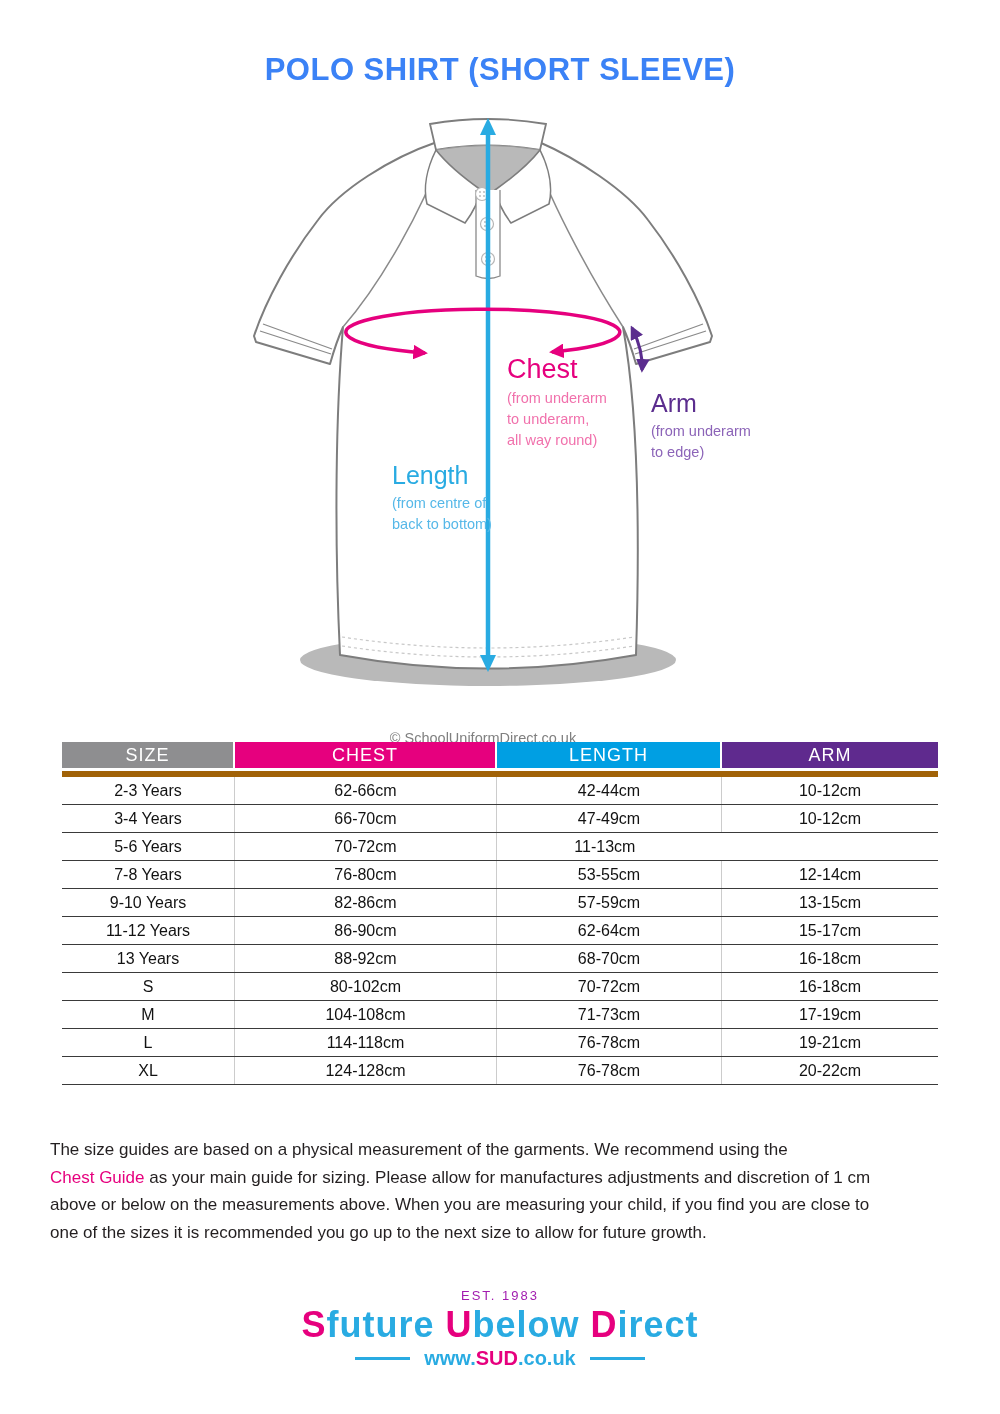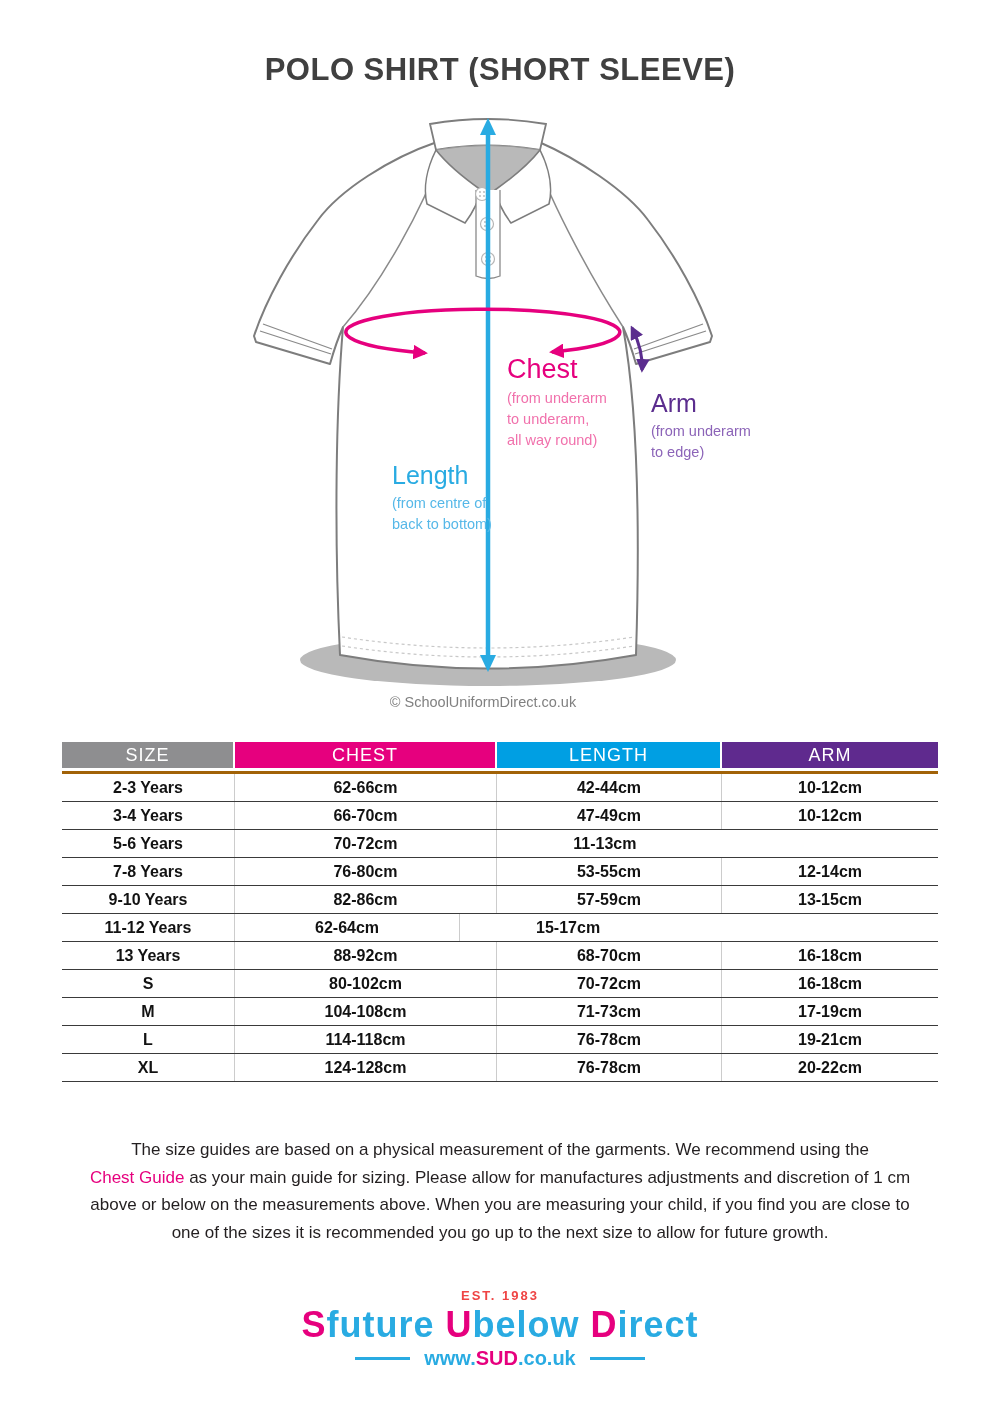--- a/index.html
+++ b/index.html
@@ -4,66 +4,66 @@
 <style>
   * { box-sizing: border-box; margin: 0; padding: 0; }
   html,body { background:#fff; }
   .page {
     position: relative; width: 1000px; height: 1414px; background: #fff;
     font-family: "Liberation Sans", sans-serif; overflow: hidden; margin: 0 auto;
   }
   .title {
     position: absolute; top: 52px; left: 0; width: 100%;
     text-align: center; font-size: 31px; font-weight: bold;
-    color: #404040; letter-spacing: 0.5px;
+    color: #3b82f6; letter-spacing: 0.5px;
   }
   .diagram-svg { position: absolute; left: 230px; top: 110px; width: 540px; height: 600px; }
 
   .dlabel { position: absolute; }
   .dl-head { font-weight: 500; }
   .chest-label { left: 507px; top: 354px; }
   .chest-label .dl-head { font-size: 27px; color: #e6007e; margin-bottom: 3px; }
   .chest-label .dl-line { font-size: 14.5px; line-height: 21px; color: #f171ac; }
   .arm-label { left: 651px; top: 389px; }
   .arm-label .dl-head { font-size: 25px; color: #5b2d8e; margin-bottom: 3px; }
   .arm-label .dl-line { font-size: 14.5px; line-height: 21px; color: #8c64b8; }
   .length-label { left: 392px; top: 461px; }
   .length-label .dl-head { font-size: 25px; color: #29abe2; margin-bottom: 3px; }
   .length-label .dl-line { font-size: 14.5px; line-height: 21px; color: #56b8e8; }
 
   .copyright {
-    position: absolute; top: 694px; left: 0; width: 966px;
+    position: absolute; top: 730px; left: 0; width: 966px;
     text-align: center; font-size: 14.5px; color: #808080;
   }
 
   .size-table { position: absolute; left: 62px; top: 742px; width: 876px; }
   .thead { display: flex; height: 26px; }
   .hc { display: flex; align-items: center; justify-content: center;
         color: #fff; font-size: 18px; letter-spacing: 1px; }
   .hc0 { width: 19.75%; background: #8e8e90; border-right: 2px solid #fff; }
   .hc1 { width: 29.9%;  background: #e6007e; border-right: 2px solid #fff; }
   .hc2 { width: 25.7%;  background: #009fe3; border-right: 2px solid #fff; }
   .hc3 { width: 24.65%; background: #5f2a8e; }
-  .tbody { margin-top: 3px; border-top: 3px solid #a16207; font-weight: bold; }
+  .tbody { margin-top: 3px; border-top: 6px solid #a16207; }
   .tr { display: flex; height: 28px; border-bottom: 1px solid #3a3a3a; }
   .td { display: flex; align-items: center; justify-content: center;
         font-size: 16px; color: #121212; }
   .td0 { width: 19.75%; border-right: 1px solid #cccccc; }
   .td1 { width: 29.9%;  border-right: 1px solid #cccccc; }
   .td2 { width: 25.7%;  border-right: 1px solid #cccccc; }
   .td3 { width: 24.65%; }
 
   .note {
     position: absolute; left: 50px; top: 1136px; width: 900px;
-    text-align: center; font-size: 17px; line-height: 27.5px; color: #231f20;
+    font-size: 17px; line-height: 27.5px; color: #231f20;
   }
   .note .pink { color: #e6007e; }
 
   .logo { position: absolute; left: 0; top: 1288px; width: 100%; text-align: center; }
-  .est { font-size: 13px; font-weight: bold; color: #ef4444; letter-spacing: 2px; margin-bottom: 3px; }
+  .est { font-size: 13px; font-weight: normal; color: #a21caf; letter-spacing: 2px; margin-bottom: 3px; }
   .brand { font-size: 36px; font-weight: bold; letter-spacing: 1px; line-height: 1.05; }
   .lp { color: #e6007e; } .lb { color: #29abe2; }
   .url { margin-top: 3px; font-size: 20px; font-weight: bold;
          display: flex; align-items: center; justify-content: center; gap: 14px; }
   .dash { display: inline-block; width: 55px; height: 3px; background: #29abe2; }
 </style>
 </head>
 <body>
 
 <div class="page">
@@ -184,20 +184,21 @@
         <div class="td td3">12-14cm</div>
       </div>
       <div class="tr">
         <div class="td td0">9-10 Years</div>
         <div class="td td1">82-86cm</div>
         <div class="td td2">57-59cm</div>
         <div class="td td3">13-15cm</div>
       </div>
       <div class="tr">
         <div class="td td0">11-12 Years</div>
+        <div class="td td1">86-90cm</div>
         <div class="td td2">62-64cm</div>
         <div class="td td3">15-17cm</div>
       </div>
       <div class="tr">
         <div class="td td0">13 Years</div>
         <div class="td td1">88-92cm</div>
         <div class="td td2">68-70cm</div>
         <div class="td td3">16-18cm</div>
       </div>
       <div class="tr">

